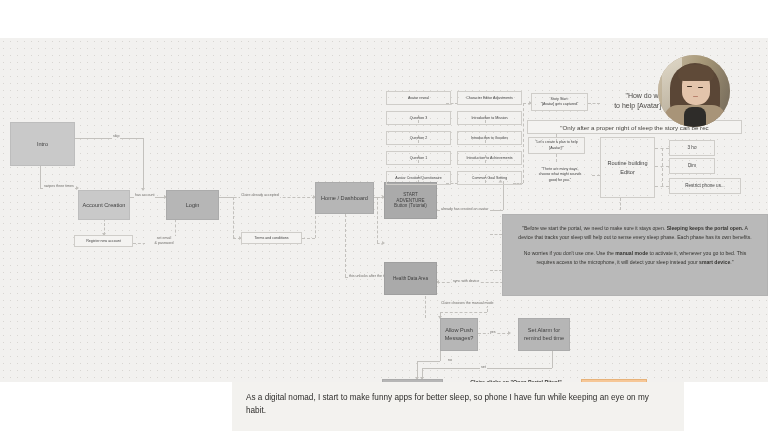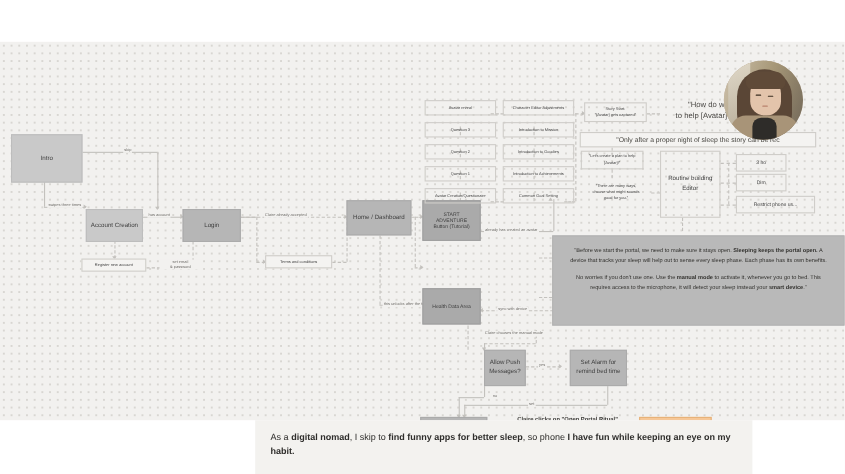--- a/index.html
+++ b/index.html
@@ -111,21 +111,21 @@
   #portrait .mouth{position:absolute;left:35px;top:41px;width:5px;height:1.4px;border-radius:1px;background:#b9826e;}
   #portrait .jacket{position:absolute;left:6px;top:50px;width:62px;height:28px;border-radius:14px 14px 0 0;background:#a89478;}
   #portrait .shirt{position:absolute;left:26px;top:52px;width:22px;height:26px;background:#2e2c29;border-radius:8px 8px 0 0;}
 
   
   #caption{
     position:absolute;left:232px;top:382px;width:452px;height:49px;
     background:#f3f2ef;box-sizing:border-box;
     padding:10px 14px;font-size:8.2px;line-height:1.55;color:#2e2d2b;
   }
-  #caption b{font-weight:bold;}
+  #caption b{font-weight:normal;}
 </style>
 </head>
 <body>
 
 <div id="top-strip"></div>
 <div id="bottom-strip"></div>
 
 <div id="page-title">Claire</div>
 
 <div id="canvas">
@@ -331,14 +331,14 @@
     <div class="eye l"></div>
     <div class="eye r"></div>
     <div class="mouth"></div>
     <div class="jacket"></div>
     <div class="shirt"></div>
   </div>
 
 </div>
 
 <div id="caption">
-  <span><span>As a </span><b>digital nomad</b><span>, I skip to </span><b>find funny apps for better sleep</b><span>, so phone </span><b>I have fun while keeping an eye on my habit.</b></span>
+  <span><span>As a </span><b>digital nomad</b><span>, I start to </span><b>make funny apps for better sleep</b><span>, so phone </span><b>I have fun while keeping an eye on my habit.</b></span>
 </div>
 
 </body></html>

